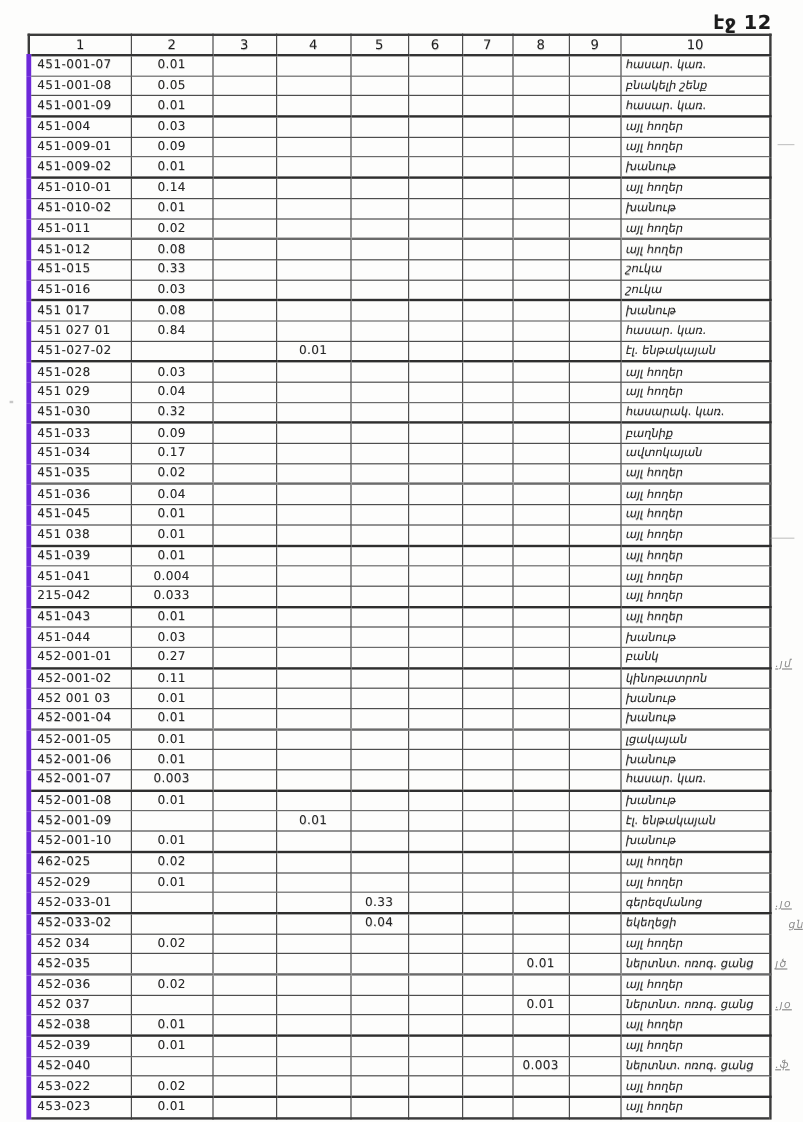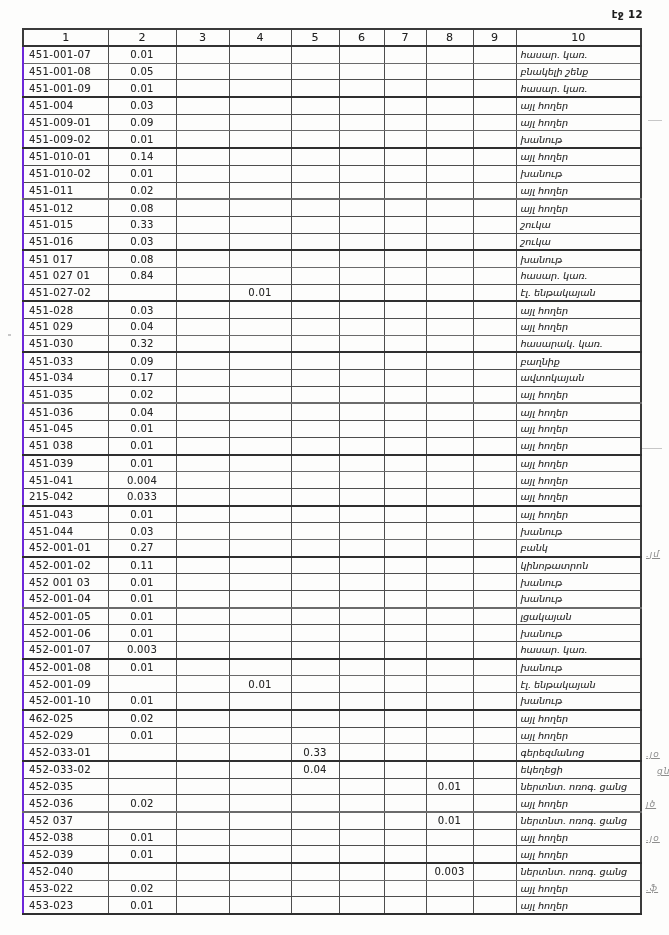--- a/index.html
+++ b/index.html
@@ -6,21 +6,21 @@
   body{
     width:669px;height:935px;
     background:#fdfdfc;
     font-family:"DejaVu Sans", sans-serif;
     color:#262626;
     position:relative;
     overflow:hidden;
   }
   .page-label{
     position:absolute;top:9px;right:26px;
-    font-size:10px;font-weight:bold;color:#1c1c1c;
+    font-size:16px;font-weight:bold;color:#1c1c1c;
     letter-spacing:0.5px;
     text-shadow:0.3px 0.3px 0 rgba(40,40,40,.35);
   }
   table.scan{
     position:absolute;left:22px;top:28px;
     width:618px;
     border-collapse:collapse;
     table-layout:fixed;
     border:2px solid #3b3b3b;
   }
@@ -41,21 +41,21 @@
     border-bottom:2px solid #333;
   }
   tbody td{height:15.7px;}
   td.code{text-align:left;padding-left:5px;letter-spacing:0.4px;}
   td.val{text-align:center;letter-spacing:0.3px;}
   td.use{text-align:left;font-size:9.5px;padding-left:4px;font-style:italic;}
   
   tbody tr:nth-child(3n) td{border-bottom-color:#2e2e2e;border-bottom-width:2px;}
   tbody tr:nth-child(4n+1) td{border-bottom-color:#6a6a6a;}
   tbody tr:nth-child(5n) td{border-top-color:#343434;}
-  td.code{border-left:2px solid #6d28d9;}
+  td.code{border-left:4px solid #6d28d9;}
   td.use{border-right:2px solid #3b3b3b;}
   .margin-mark{
     position:absolute;left:646px;
     font-size:9px;font-style:italic;
     color:#8d8d8d;letter-spacing:1px;text-decoration:underline;
   }
   .scan-artifact{
     position:absolute;background:#9a9a9a;opacity:.55;
   }
 </style>
@@ -602,20 +602,32 @@
         <td class="val"></td>
         <td class="val"></td>
         <td class="val">0.04</td>
         <td class="val"></td>
         <td class="val"></td>
         <td class="val"></td>
         <td class="val"></td>
         <td class="use">եկեղեցի</td>
       </tr>
       <tr>
+        <td class="code">452 034</td>
+        <td class="val">0.02</td>
+        <td class="val"></td>
+        <td class="val"></td>
+        <td class="val"></td>
+        <td class="val"></td>
+        <td class="val"></td>
+        <td class="val"></td>
+        <td class="val"></td>
+        <td class="use">այլ հողեր</td>
+      </tr>
+      <tr>
         <td class="code">452-035</td>
         <td class="val"></td>
         <td class="val"></td>
         <td class="val"></td>
         <td class="val"></td>
         <td class="val"></td>
         <td class="val"></td>
         <td class="val">0.01</td>
         <td class="val"></td>
         <td class="use">ներտնտ. ոռոգ. ցանց</td>

